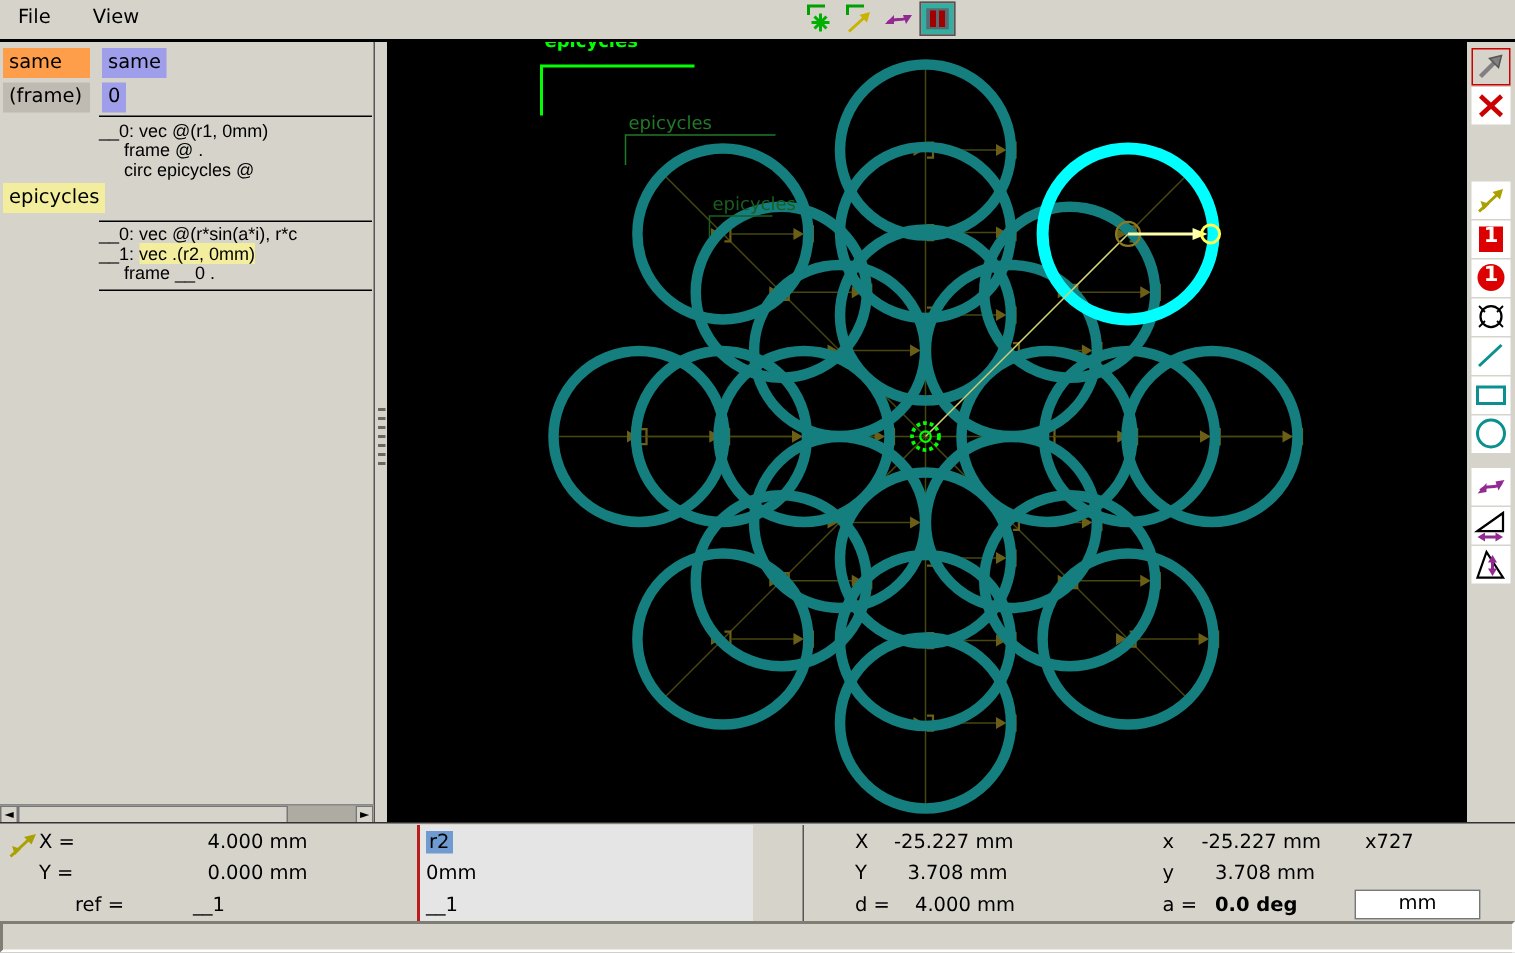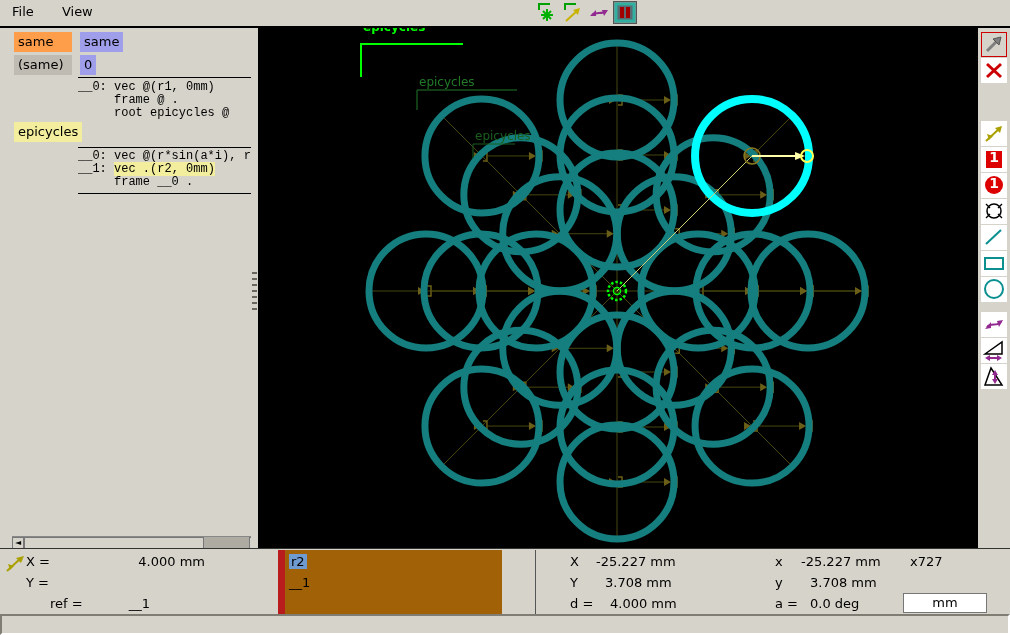--- a/index.html
+++ b/index.html
@@ -14,28 +14,28 @@
   #menu-sep { left:0; top:26px; width:1010px; height:2px; background:#000; }
 
   
   #toolbar-top { left:535px; top:1px; height:24px; display:flex; gap:2px; }
   .tbtn { width:24px; height:23px; background:#d6d3ca; position:relative; }
   .tbtn svg { position:absolute; left:0; top:0; }
   .tbtn.pressed { background:#8f8f8f; border:1px solid #555; }
 
   
   #left-panel { left:0; top:28px; width:250px; height:520px; background:#d6d3ca;
-                border-right:1px solid #555; overflow:hidden;margin-left:12px; }
+                border-right:1px solid #555; overflow:hidden; }
   .chip { position:absolute; height:20px; padding:2px 4px 0 4px; }
   .chip.c-orange { background:#ff9e4a; }
   .chip.c-peri   { background:#9e9eea; }
   .chip.c-gray   { background:#bfbbb2; }
   .chip.c-yellow { background:#f2ee9e; }
   .sep-line { position:absolute; left:66px; width:182px; height:1px; background:#000; }
-  .code { position:absolute; left:66px; font-family:Liberation Mono, monospace;
+  .code { position:absolute; left:66px; font-family:Liberation Sans, sans-serif;
           font-size:12px; line-height:13px; white-space:pre; }
   .code .hl { background:#f2ee9e; }
 
   
   #lp-hscroll { position:absolute; left:0; top:508px; width:249px; height:12px;
                 background:#aeaba2; border-top:1px solid #888; }
   .sb-btn { position:absolute; top:0; width:12px; height:12px; background:#d6d3ca;
             border:1px solid #777; font-size:8px; line-height:10px; text-align:center; }
   #sb-thumb { position:absolute; left:12px; top:0; width:180px; height:12px;
               background:#d6d3ca; border:1px solid #777; }
@@ -57,21 +57,21 @@
                      color:#fff; font-weight:bold; font-size:14px; pointer-events:none; }
   .rspacer { height:36px; } .rspacer2 { height:8px; }
 
   
   #statusbar { left:0; top:548px; width:1010px; height:66px; background:#d6d3ca;
                border-top:1px solid #333; }
   .srow { position:absolute; height:20px; line-height:20px; }
   .slabel { position:absolute; }
   .sval { position:absolute; text-align:right; }
   #field-panel { position:absolute; left:278px; top:1px; width:224px; height:64px;
-                 background:#a16207; border-left:7px solid #b91c1c; padding:2px 4px; }
+                 background:#e5e5e5; border-left:2px solid #b91c1c; padding:2px 4px; }
   .frow { height:21px; line-height:20px; }
   .sel-chip { background:#6f9bd1; padding:0 2px; }
   #sep-v { position:absolute; left:535px; top:1px; width:1px; height:64px; background:#555; }
   #unit-box { position:absolute; left:903px; top:44px; width:84px; height:20px;
               background:#fff; border:1px solid #777; text-align:center; line-height:18px; }
 
   
   #bottom-strip { left:0; top:614px; width:1010px; height:21px; background:#d6d3ca;
                   border:2px solid; border-color:#807d75 #fff #fff #807d75; }
 </style>
@@ -123,28 +123,28 @@
         <rect x="12" y="5" width="4" height="11" fill="#a00000"></rect>
       </svg>
     </span>
   </div>
 </div>
 <div id="menu-sep" class="abs"></div>
 
 <div id="left-panel" class="abs">
   <div class="chip c-orange" style="left:2px; top:4px; width:58px;">same</div>
   <div class="chip c-peri" style="left:68px; top:4px;">same</div>
-  <div class="chip c-gray" style="left:2px; top:27px; width:58px;">(same)</div>
+  <div class="chip c-gray" style="left:2px; top:27px; width:58px;">(frame)</div>
   <div class="chip c-peri" style="left:68px; top:27px;">0</div>
 
   <div class="sep-line" style="top:49px;"></div>
 
   <div class="code" style="top:53px;">__0: vec @(r1, 0mm)</div>
   <div class="code" style="top:66px;">     frame @ .</div>
-  <div class="code" style="top:79px;">     root epicycles @</div>
+  <div class="code" style="top:79px;">     circ epicycles @</div>
 
   <div class="chip c-yellow" style="left:2px; top:94px;">epicycles</div>
 
   <div class="sep-line" style="top:119px;"></div>
 
   <div class="code" style="top:122px;">__0: vec @(r*sin(a*i), r*c</div>
   <div class="code" style="top:135px;"><span>__1: </span><span class="hl">vec .(r2, 0mm)</span></div>
   <div class="code" style="top:148px;">     frame __0 .</div>
 
   <div class="sep-line" style="top:165px;"></div>
@@ -445,28 +445,30 @@
     <path d="M 11 14 L 5 12 L 7 18 Z" fill="#aaa000"></path>
       </svg>
   </span>
 
   <div class="srow" style="left:0; top:3px; width:270px;">
     <span class="slabel" style="left:26px;">X =</span>
     <span class="sval" style="left:60px; width:145px;">4.000 mm</span>
   </div>
   <div class="srow" style="left:0; top:24px; width:270px;">
     <span class="slabel" style="left:26px;">Y =</span>
+    <span class="sval" style="left:60px; width:145px;">0.000 mm</span>
   </div>
   <div class="srow" style="left:0; top:45px; width:270px;">
     <span class="slabel" style="left:26px;margin-left:24px;">ref =</span>
     <span class="sval" style="left:60px; width:90px;">__1</span>
   </div>
 
   <div id="field-panel">
     <div class="frow"><span class="sel-chip">r2</span></div>
+    <div class="frow"><span>0mm</span></div>
     <div class="frow"><span>__1</span></div>
   </div>
 
   <div id="sep-v"></div>
 
   <div class="srow" style="left:570px; top:3px; width:240px;">
     <span class="slabel" style="left:0;">X</span>
     <span class="slabel" style="left:26px;">-25.227 mm</span>
   </div>
   <div class="srow" style="left:570px; top:24px; width:240px;">
@@ -481,21 +483,21 @@
   <div class="srow" style="left:775px; top:3px; width:200px;">
     <span class="slabel" style="left:0;">x</span>
     <span class="slabel" style="left:26px;">-25.227 mm</span>
   </div>
   <div class="srow" style="left:775px; top:24px; width:200px;">
     <span class="slabel" style="left:0;">y</span>
     <span class="slabel" style="left:35px;">3.708 mm</span>
   </div>
   <div class="srow" style="left:775px; top:45px; width:200px;">
     <span class="slabel" style="left:0;">a =</span>
-    <span class="slabel" style="left:35px;">0.0 deg</span>
+    <span class="slabel" style="left:35px;font-weight:bold;">0.0 deg</span>
   </div>
 
   <div class="srow" style="left:910px; top:3px; width:90px;">
     <span class="slabel" style="left:0;">x727</span>
   </div>
   <div id="unit-box">mm</div>
 </div>
 
 <div id="bottom-strip" class="abs"></div>
 

